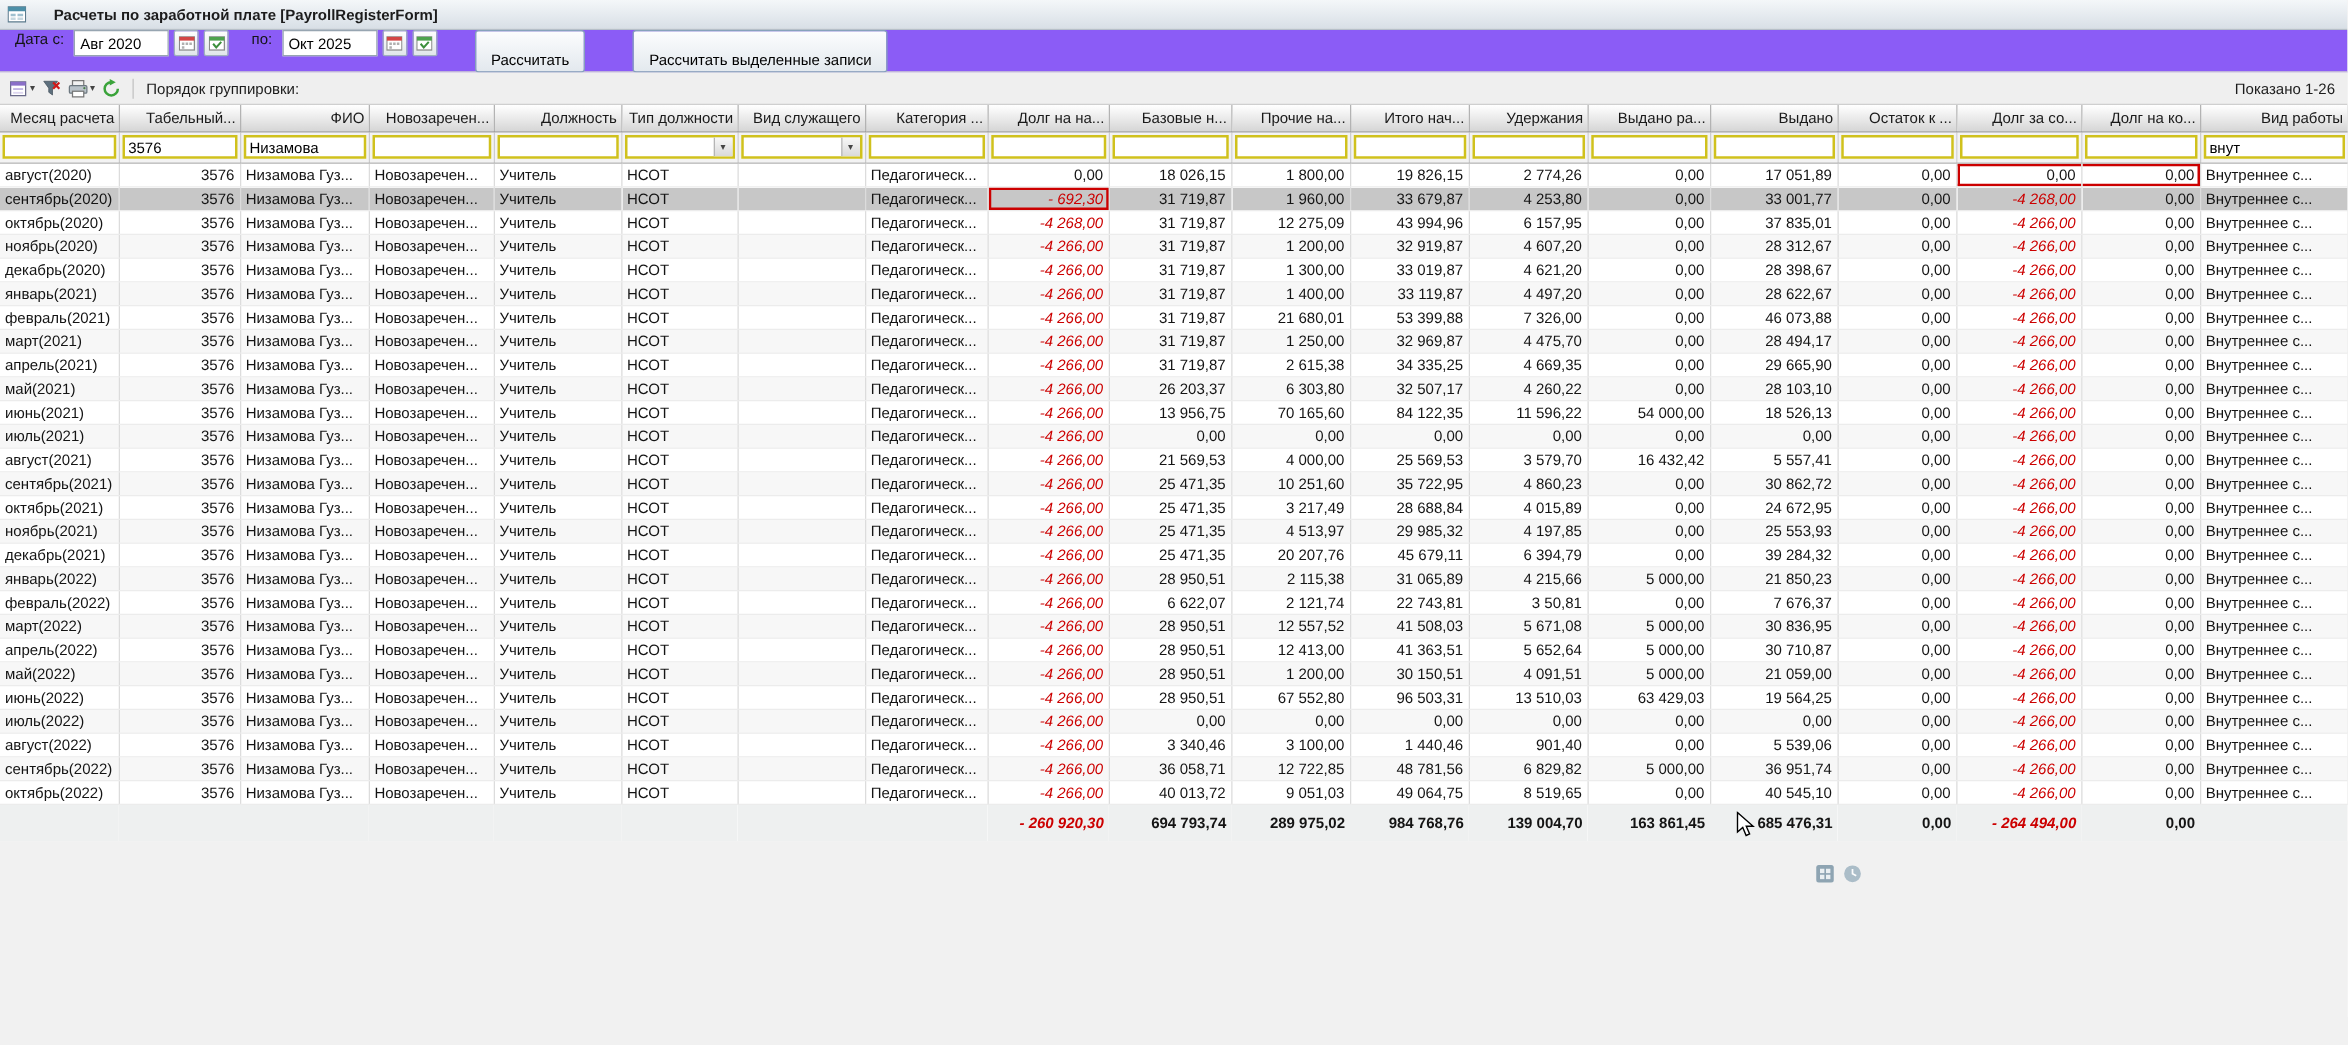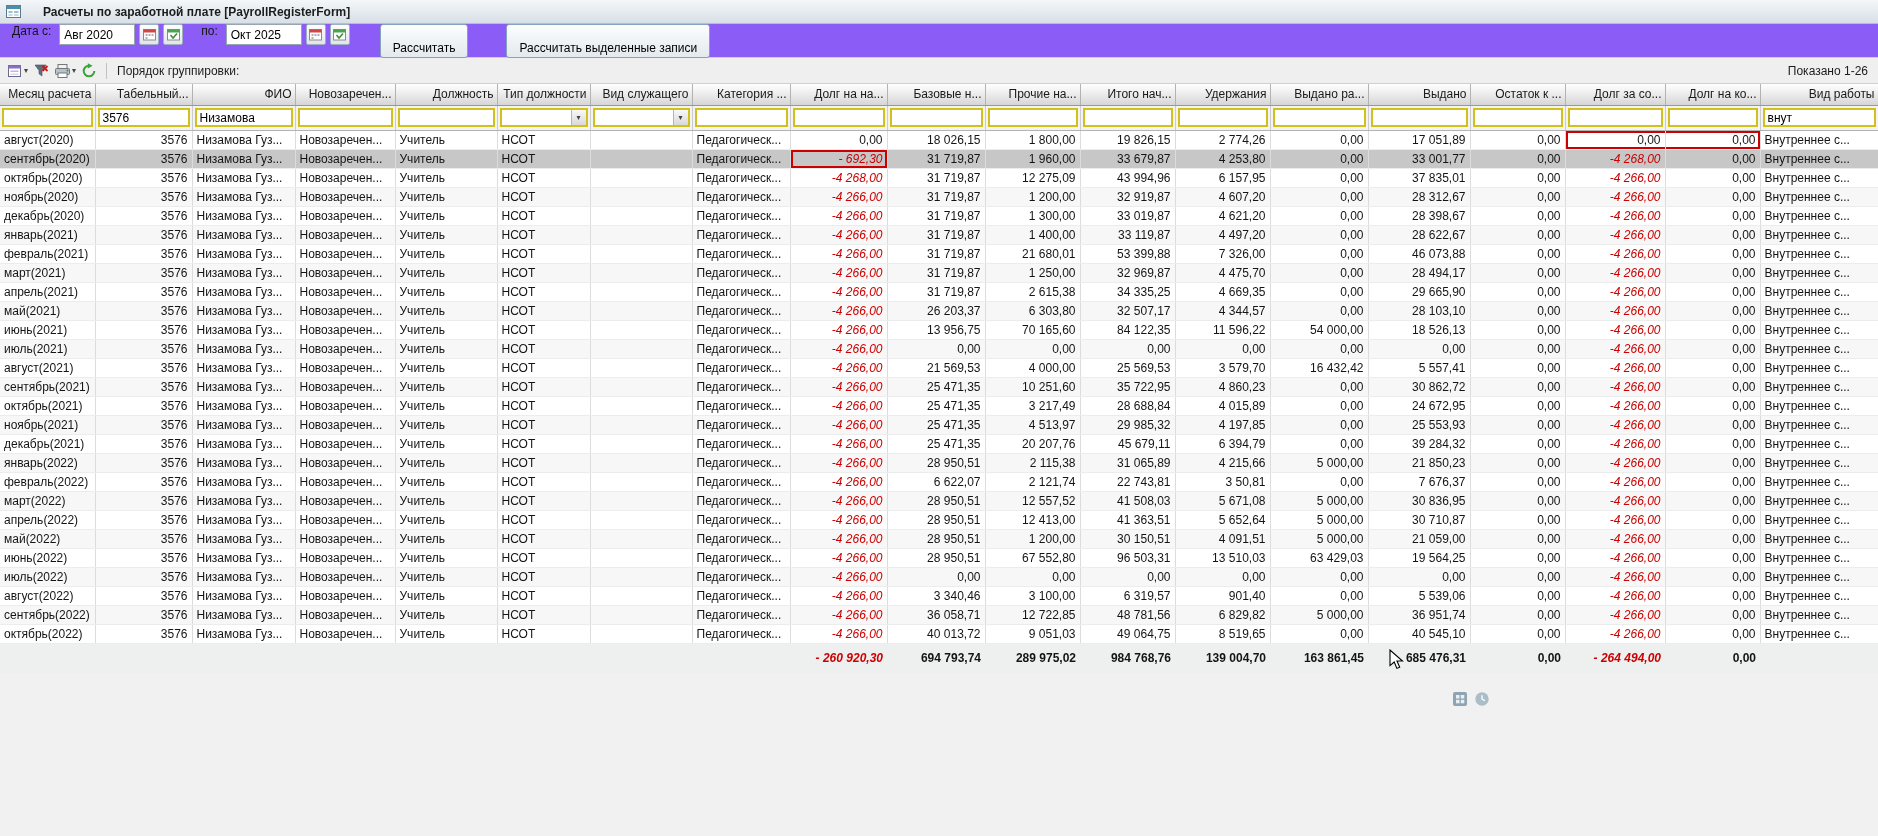--- a/index.html
+++ b/index.html
@@ -441,21 +441,21 @@
             <td>Низамова Гуз...</td>
             <td>Новозаречен...</td>
             <td>Учитель</td>
             <td>НСОТ</td>
             <td></td>
             <td>Педагогическ...</td>
             <td class="num neg">-4 266,00</td>
             <td class="num">26 203,37</td>
             <td class="num">6 303,80</td>
             <td class="num">32 507,17</td>
-            <td class="num">4 344,57</td>
+            <td class="num">4 260,22</td>
             <td class="num">0,00</td>
             <td class="num">28 103,10</td>
             <td class="num">0,00</td>
             <td class="num neg">-4 266,00</td>
             <td class="num">0,00</td>
             <td>Внутреннее с...</td>
           </tr>
           <tr>
             <td>июнь(2021)</td>
             <td class="num">3576</td>
@@ -755,21 +755,21 @@
             <td class="num">3576</td>
             <td>Низамова Гуз...</td>
             <td>Новозаречен...</td>
             <td>Учитель</td>
             <td>НСОТ</td>
             <td></td>
             <td>Педагогическ...</td>
             <td class="num neg">-4 266,00</td>
             <td class="num">3 340,46</td>
             <td class="num">3 100,00</td>
-            <td class="num">6 319,57</td>
+            <td class="num">1 440,46</td>
             <td class="num">901,40</td>
             <td class="num">0,00</td>
             <td class="num">5 539,06</td>
             <td class="num">0,00</td>
             <td class="num neg">-4 266,00</td>
             <td class="num">0,00</td>
             <td>Внутреннее с...</td>
           </tr>
           <tr>
             <td>сентябрь(2022)</td>

